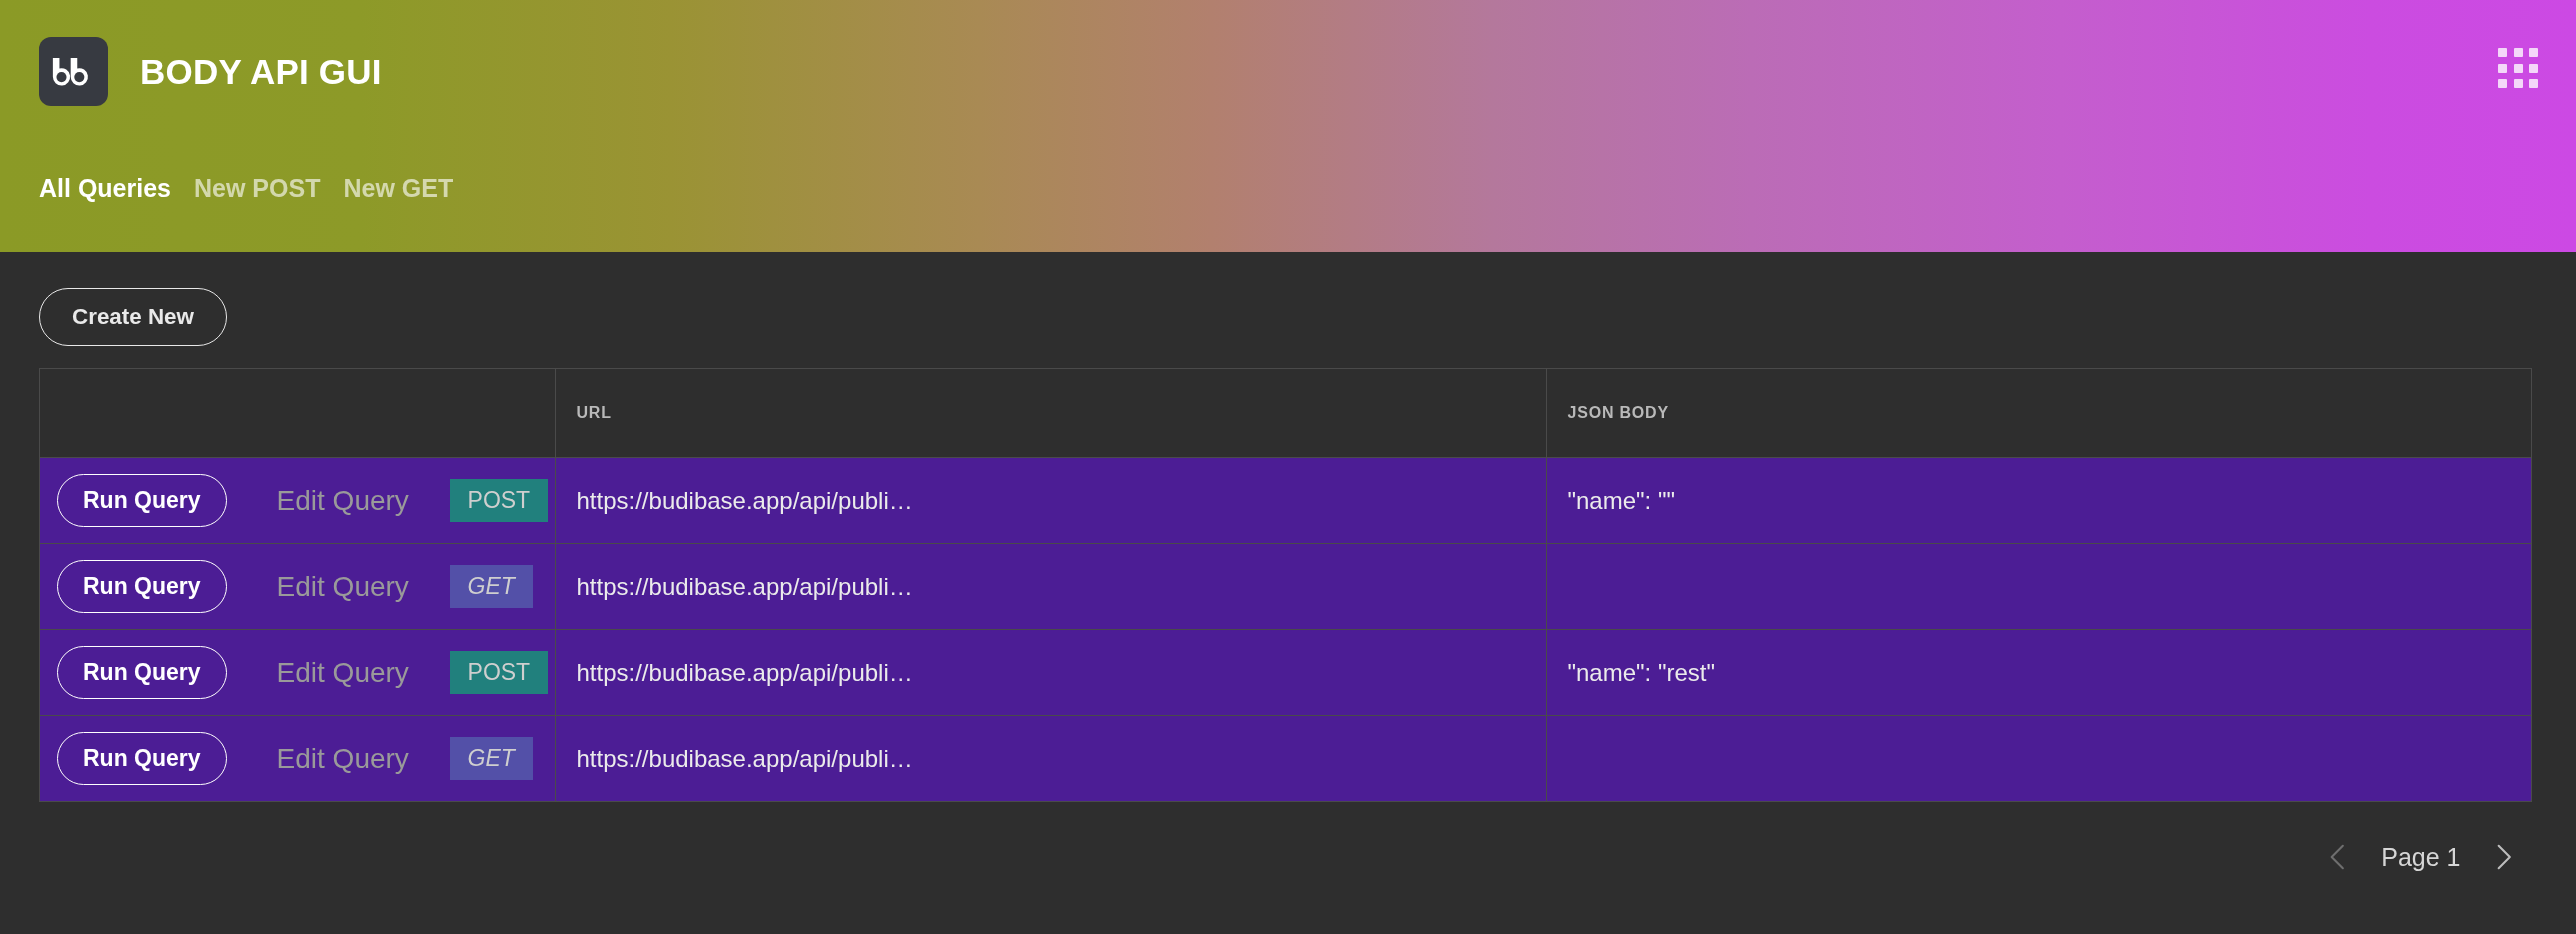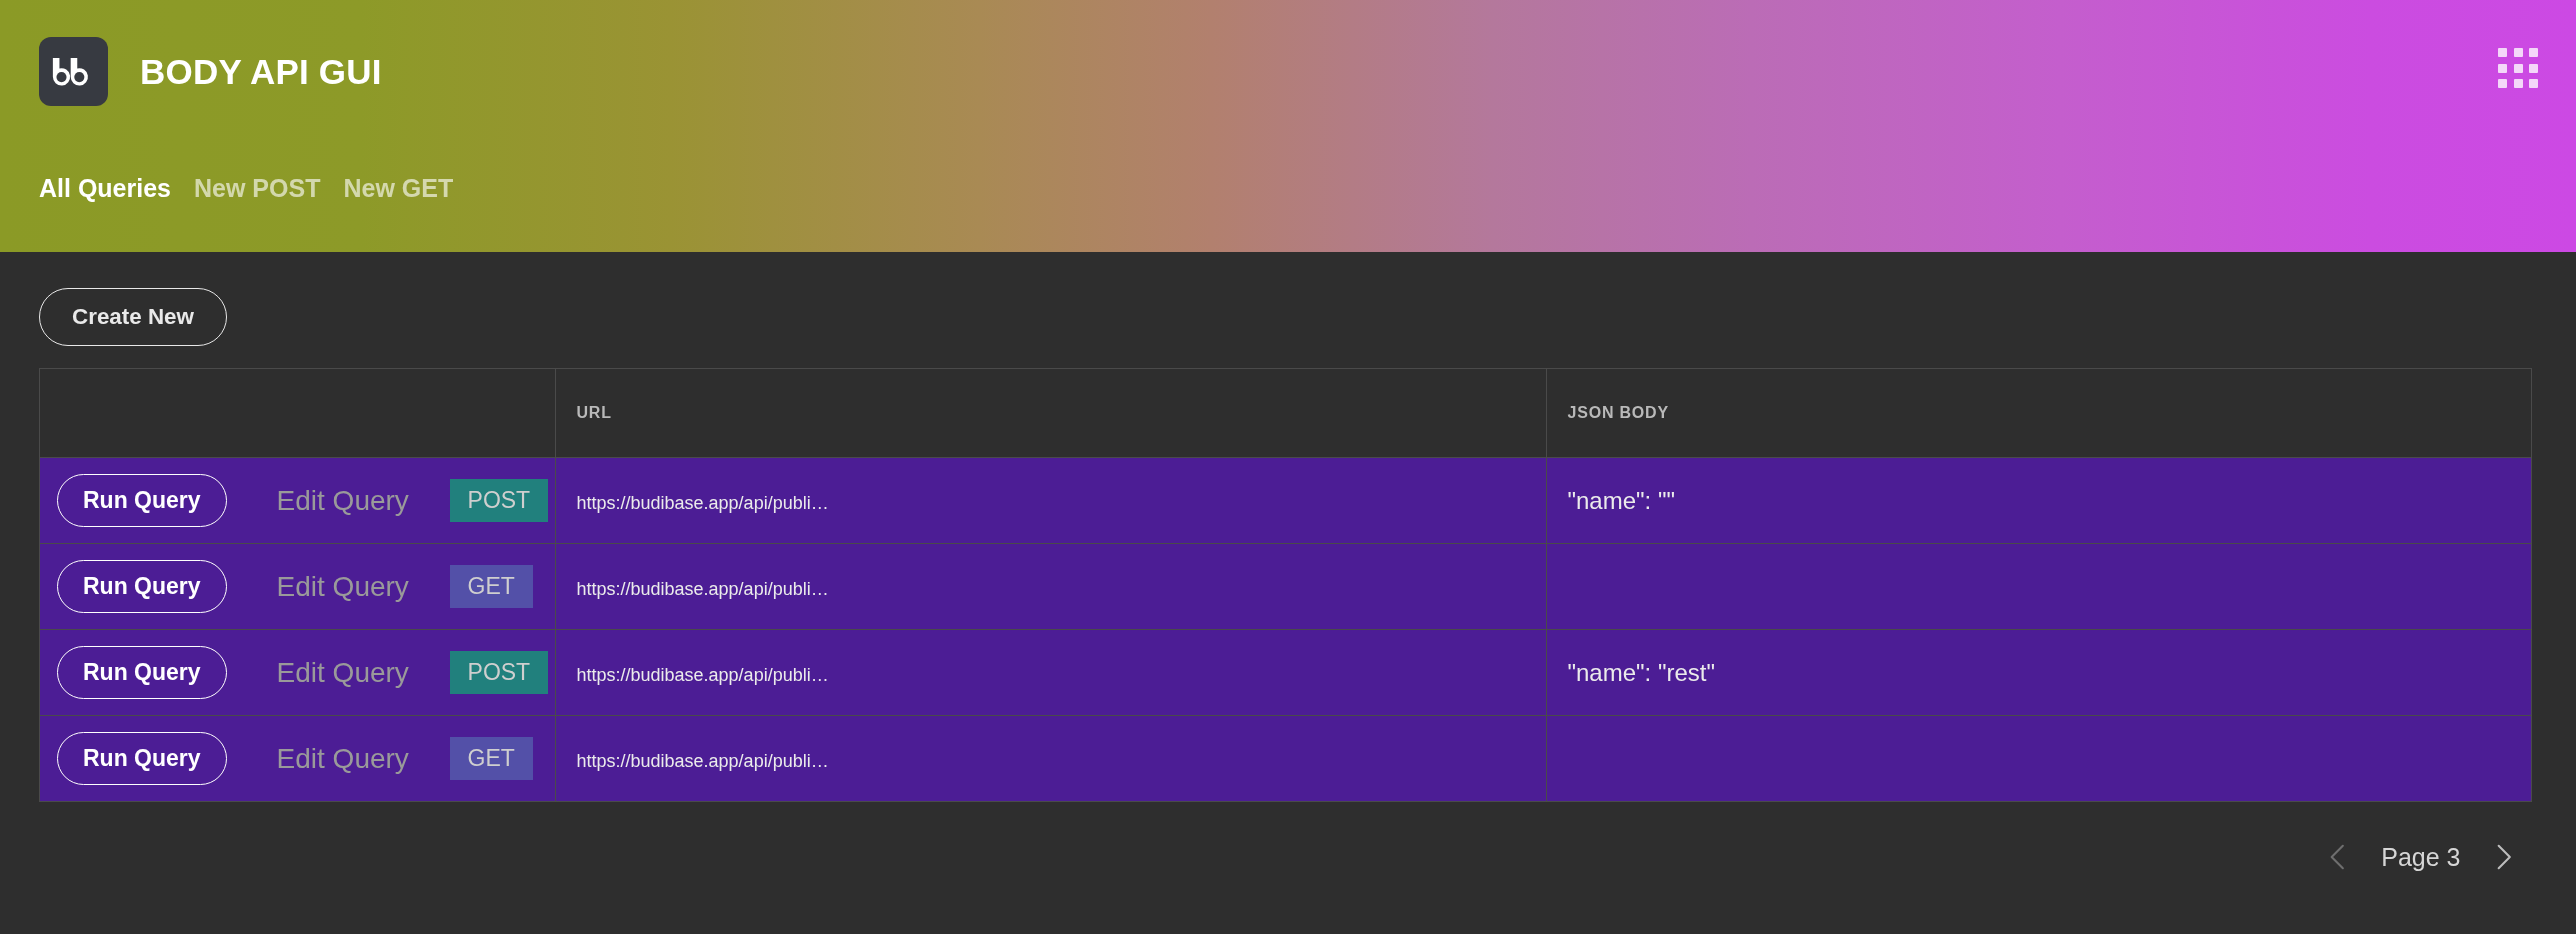--- a/index.html
+++ b/index.html
@@ -175,23 +175,23 @@
   .method-badge {
     margin-left: 41px;
     display: inline-block;
     color: #cfcfcf;
     font-size: 23px;
     padding: 8.4px 17.7px;
     white-space: nowrap;
     cursor: pointer;
   }
   .method-POST { background: #21807d; }
-  .method-GET  { background: #5350a8; }
-
-  .url-text  { color: #ebebeb; font-size: 18px; white-space: nowrap; }
+  .method-GET  { background: #5350a8; font-style: italic; }
+
+  .url-text  { color: #ebebeb; font-size: 24px; white-space: nowrap; }
   .json-text { color: #ebebeb; font-size: 24px; white-space: nowrap; }
 
   
   .pager {
     display: flex;
     align-items: center;
     justify-content: flex-end;
     gap: 32px;
     height: 110px;
     padding-right: 20.5px;
@@ -332,21 +332,21 @@
 
     </tbody>
   </table>
 
   <div class="pager">
     <div class="chev disabled">
       <svg width="20.5" height="28" viewBox="0 0 22 30">
         <path d="M17 3 L5 15 L17 27" fill="none" stroke="#bdbdbd" stroke-width="2.2" stroke-linecap="round" stroke-linejoin="round"></path>
       </svg>
     </div>
-    <div class="page-label">Page 3</div>
+    <div class="page-label">Page 1</div>
     <div class="chev">
       <svg width="20.5" height="28" viewBox="0 0 22 30">
         <path d="M5 3 L17 15 L5 27" fill="none" stroke="#bdbdbd" stroke-width="2.2" stroke-linecap="round" stroke-linejoin="round"></path>
       </svg>
     </div>
   </div>
 
 </div>
 
 

